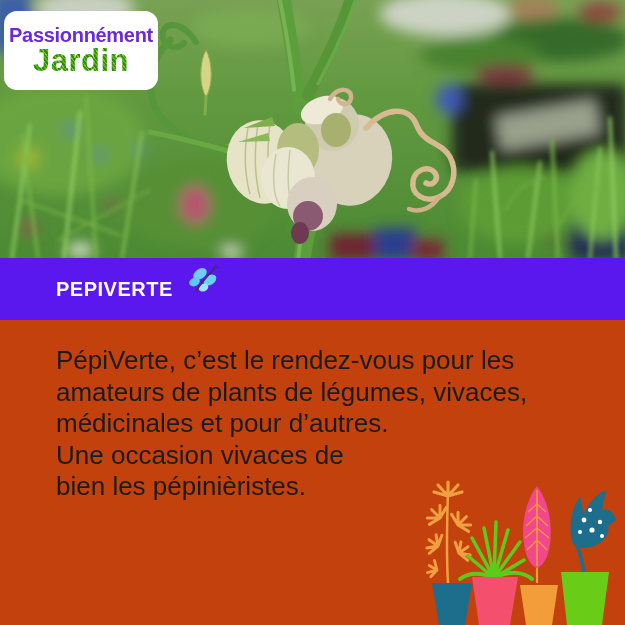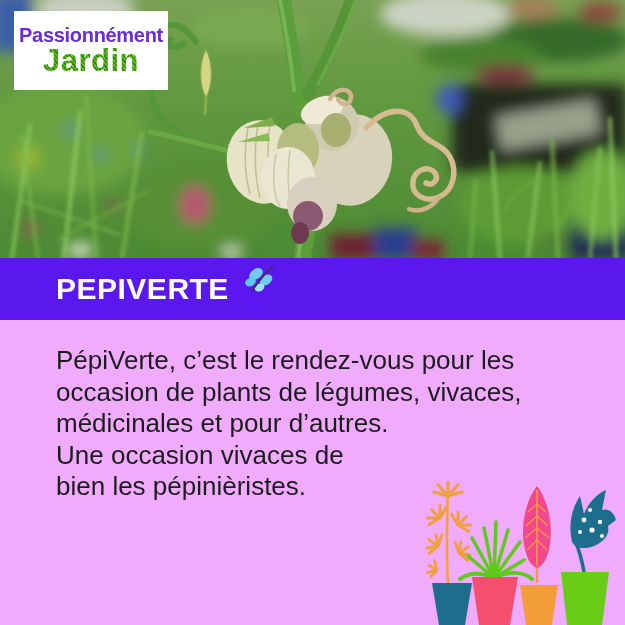--- a/index.html
+++ b/index.html
@@ -6,45 +6,45 @@
   .card{
     position:relative;width:625px;height:625px;overflow:hidden;
     background:var(--card-bg,#fff);
     font-family:"Liberation Sans",sans-serif;
   }
   
   .photo{position:absolute;top:0;left:0;width:625px;height:258px;}
   .photo svg{display:block;width:100%;height:100%;}
   
   .logo-box{
-    position:absolute;top:11px;left:14px;width:154px;height:79px;
-    background:#fff;border-radius:0;
+    position:absolute;top:11px;left:4px;width:154px;height:79px;
+    background:#fff;border-radius:13px;
     display:flex;flex-direction:column;align-items:center;justify-content:center;
   }
   .logo-line1{
     font-weight:bold;font-size:20px;line-height:1.05;letter-spacing:-0.3px;
     color:var(--logo-purple,#6b2bd6);
   }
   .logo-line2{
     font-weight:bold;font-size:31px;line-height:0.95;letter-spacing:0.5px;
     color:var(--logo-green,#3f9e10);
     background-image:repeating-linear-gradient(52deg,#2f8c08 0 2px,#5ab81e 2px 3.5px,#369207 3.5px 5px,#74cc30 5px 6px);
     -webkit-background-clip:text;background-clip:text;-webkit-text-fill-color:transparent;
   }
   
   .banner{
     position:absolute;top:258px;left:0;width:625px;height:62px;
     background:var(--banner-purple,#5a18ee);
     display:flex;align-items:center;padding-left:56px;box-sizing:border-box;
   }
-  .banner-title{color:#fff;font-weight:bold;font-size:30px;letter-spacing:0.5px;}
+  .banner-title{color:#fff;font-weight:bold;font-size:20px;letter-spacing:0.5px;}
   .butterfly{margin-left:16px;transform:translateY(-7px);}
   
   .content{
-    position:absolute;top:320px;left:0;width:625px;height:305px;background:#f0abfc;
+    position:absolute;top:320px;left:0;width:625px;height:305px;background:#c2410c;
     padding:25px 24px 0 56px;box-sizing:border-box;
   }
   .body-line{display:block;font-size:26px;line-height:31.5px;color:var(--body-text,#1c1c1e);}
   
   .pots{position:absolute;right:8px;bottom:0;width:205px;height:145px;}
   .pots svg{display:block;width:100%;height:100%;}
 </style>
 </head>
 <body>
 
@@ -167,21 +167,21 @@
         <ellipse cx="21" cy="15" rx="7" ry="4.8" fill="var(--butterfly-blue,#6fcdf3)" transform="rotate(-35 21 15)"></ellipse>
         <ellipse cx="14.5" cy="22.5" rx="5" ry="3.8" fill="#9fe2f8" transform="rotate(-25 14.5 22.5)"></ellipse>
         <path d="M7,26 C12,19 19,10 25,4" stroke="#3a3440" stroke-width="1.6" fill="none" stroke-linecap="round"></path>
         <path d="M25,4 C27,2 29,2 30,3 M25,4 C25,1 27,0 28,0" stroke="#3a3440" stroke-width="1" fill="none" stroke-linecap="round"></path>
       </svg>
     </span>
   </div>
 
   <div class="content">
     <span class="body-line">PépiVerte, c’est le rendez-vous pour les</span>
-    <span class="body-line">occasion de plants de légumes, vivaces,</span>
+    <span class="body-line">amateurs de plants de légumes, vivaces,</span>
     <span class="body-line">médicinales et pour d’autres.</span>
     <span class="body-line">Une occasion vivaces de</span>
     <span class="body-line">bien les pépinièristes.</span>
   </div>
 
   <div class="pots">
     <svg viewBox="0 0 205 145" aria-hidden="true">
 
       <g stroke-linecap="round" fill="none" stroke="#f0a041">
         <path d="M36,103 C34,70 35,40 36,12" stroke-width="2.5"></path>

